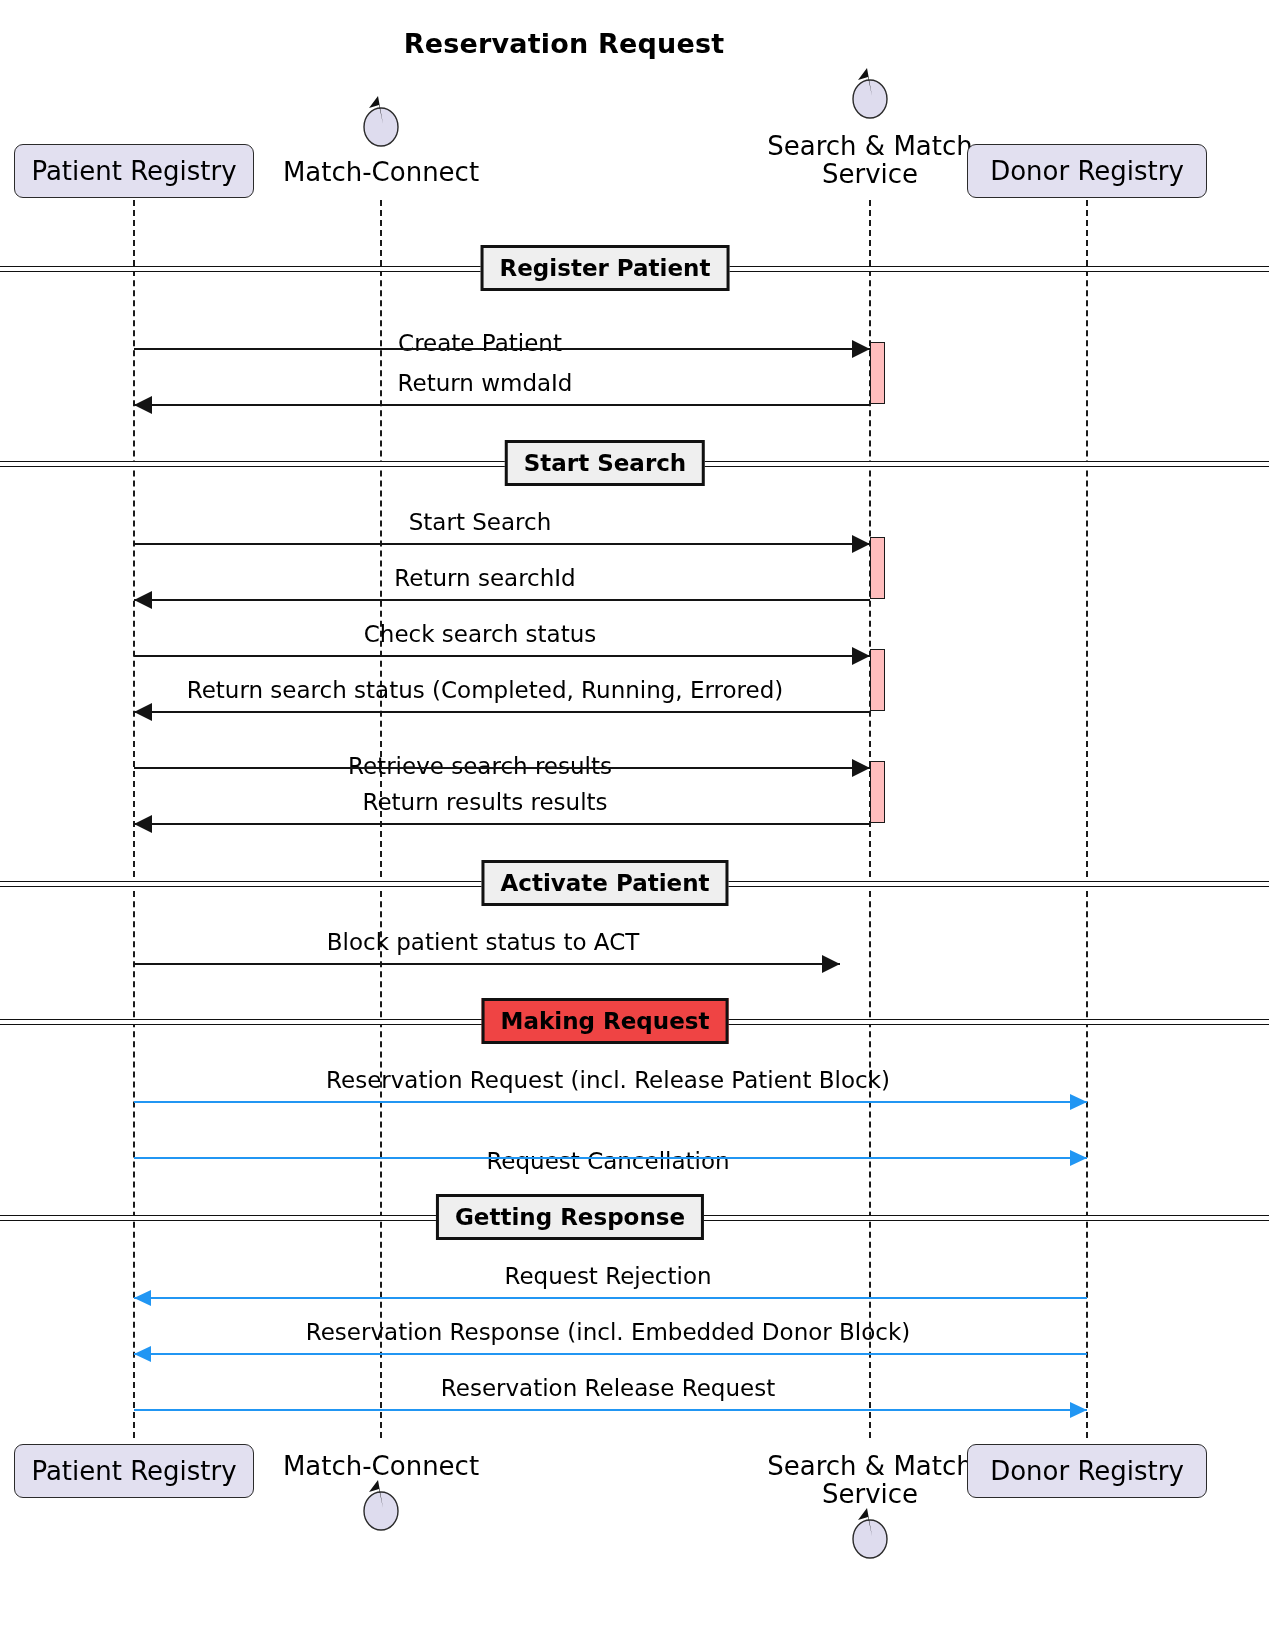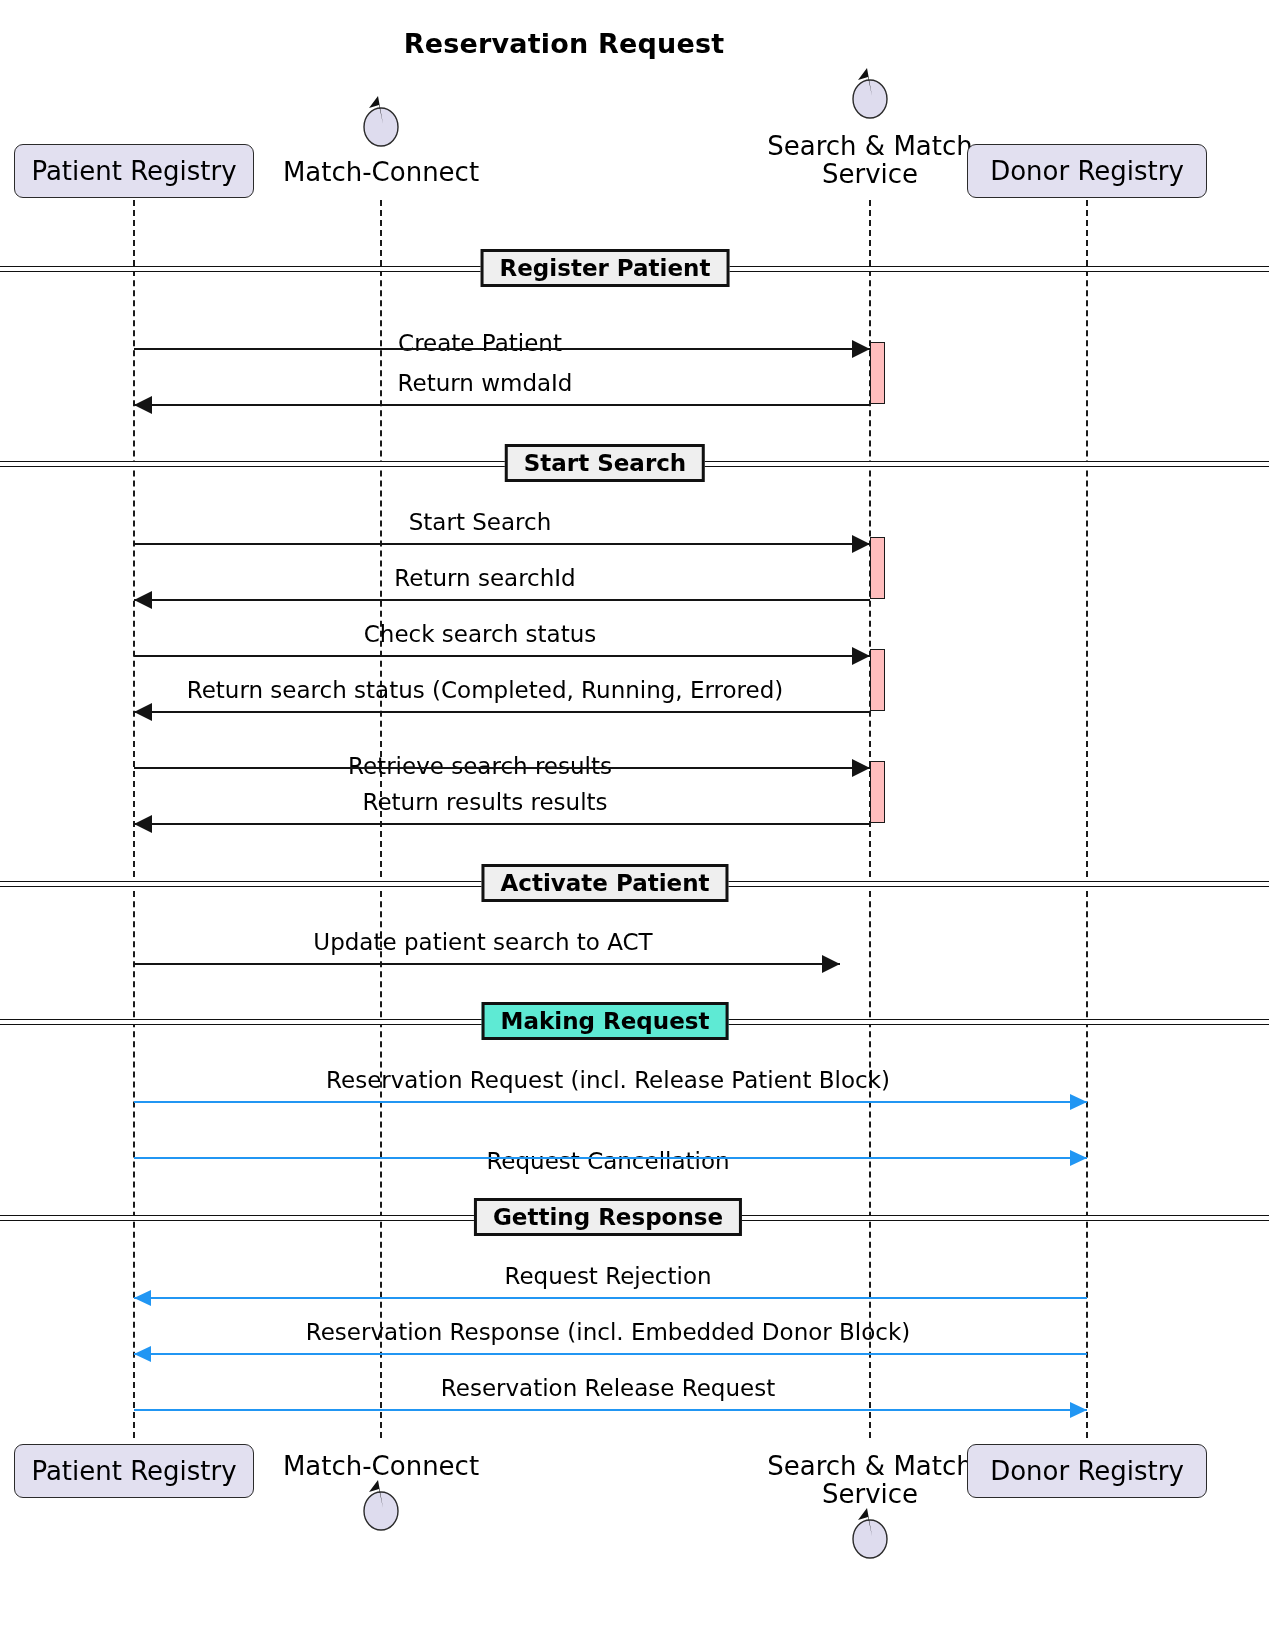--- a/index.html
+++ b/index.html
@@ -38,21 +38,21 @@
   .divider .bar{
     position:absolute;left:0;top:0;width:1269px;height:4px;
     border-top:1.6px solid #111;border-bottom:1.6px solid #111;
     background:#fff;
   }
   .divider-label{
     position:absolute;box-sizing:border-box;
     background:#efefef;border:3px solid #111;
     font-size:23px;font-weight:bold;
     display:flex;align-items:center;justify-content:center;
-    white-space:nowrap;padding:0 16px;height:38px;
+    white-space:nowrap;padding:0 16px;height:46px;
     transform:translate(-50%,-50%);
     z-index:5;
   }
 
   
   .msg-label{
     position:absolute;transform:translateX(-50%);
     font-size:23px;white-space:nowrap;color:#000;text-align:center;
   }
   .msg-line{position:absolute;height:0;}
@@ -161,37 +161,37 @@
       <div class="msg-label" style="left: 480px; top: 733px; margin-top: 20px;">Retrieve search results</div>
       <div class="msg-line solid" style="left: 134px; width: 736px; top: 767px;"></div>
       <div class="arrowhead head-r-black" style="top: 759px; left: 852px;"></div>
       <div class="msg-label" style="left: 485px; top: 789px;">Return results results</div>
       <div class="msg-line solid" style="left: 134px; width: 736px; top: 823px;"></div>
       <div class="arrowhead head-l-black" style="top: 815px; left: 134px;"></div>
       <div class="divider" style="top: 881px;">
         <div class="bar"></div>
       </div>
       <div class="divider-label" style="left: 605px; top: 883px; background: rgb(239, 239, 239);">Activate Patient</div>
-      <div class="msg-label" style="left: 483px; top: 929px;">Update patient search to ACT</div>
+      <div class="msg-label" style="left: 483px; top: 929px;">Block patient status to ACT</div>
       <div class="msg-line solid" style="left: 134px; width: 706px; top: 963px;"></div>
       <div class="arrowhead head-r-black" style="top: 955px; left: 822px;"></div>
       <div class="divider" style="top: 1019px;">
         <div class="bar"></div>
       </div>
-      <div class="divider-label" style="left: 605px; top: 1021px; background: #5eead4;">Making Request</div>
+      <div class="divider-label" style="left: 605px; top: 1021px; background: #ef4444;">Making Request</div>
       <div class="msg-label" style="left: 608px; top: 1067px;">Reservation Request (incl. Release Patient Block)</div>
       <div class="msg-line blue" style="left: 134px; width: 953px; top: 1101px;"></div>
       <div class="arrowhead head-r-blue" style="top: 1094px; left: 1070px;"></div>
       <div class="msg-label" style="left: 608px; top: 1148px;">Request Cancellation</div>
       <div class="msg-line blue" style="left: 134px; width: 953px; top: 1157px;"></div>
       <div class="arrowhead head-r-blue" style="top: 1150px; left: 1070px;"></div>
       <div class="divider" style="top: 1215px;">
         <div class="bar"></div>
       </div>
-      <div class="divider-label" style="left: 608px; top: 1217px; background: rgb(239, 239, 239);">Getting Response</div>
+      <div class="divider-label" style="left: 570px; top: 1217px; background: rgb(239, 239, 239);">Getting Response</div>
       <div class="msg-label" style="left: 608px; top: 1263px;">Request Rejection</div>
       <div class="msg-line blue" style="left: 134px; width: 953px; top: 1297px;"></div>
       <div class="arrowhead head-l-blue" style="top: 1290px; left: 134px;"></div>
       <div class="msg-label" style="left: 608px; top: 1319px;">Reservation Response (incl. Embedded Donor Block)</div>
       <div class="msg-line blue" style="left: 134px; width: 953px; top: 1353px;"></div>
       <div class="arrowhead head-l-blue" style="top: 1346px; left: 134px;"></div>
       <div class="msg-label" style="left: 608px; top: 1375px;">Reservation Release Request</div>
       <div class="msg-line blue" style="left: 134px; width: 953px; top: 1409px;"></div>
       <div class="arrowhead head-r-blue" style="top: 1402px; left: 1070px;"></div>
     </div>

